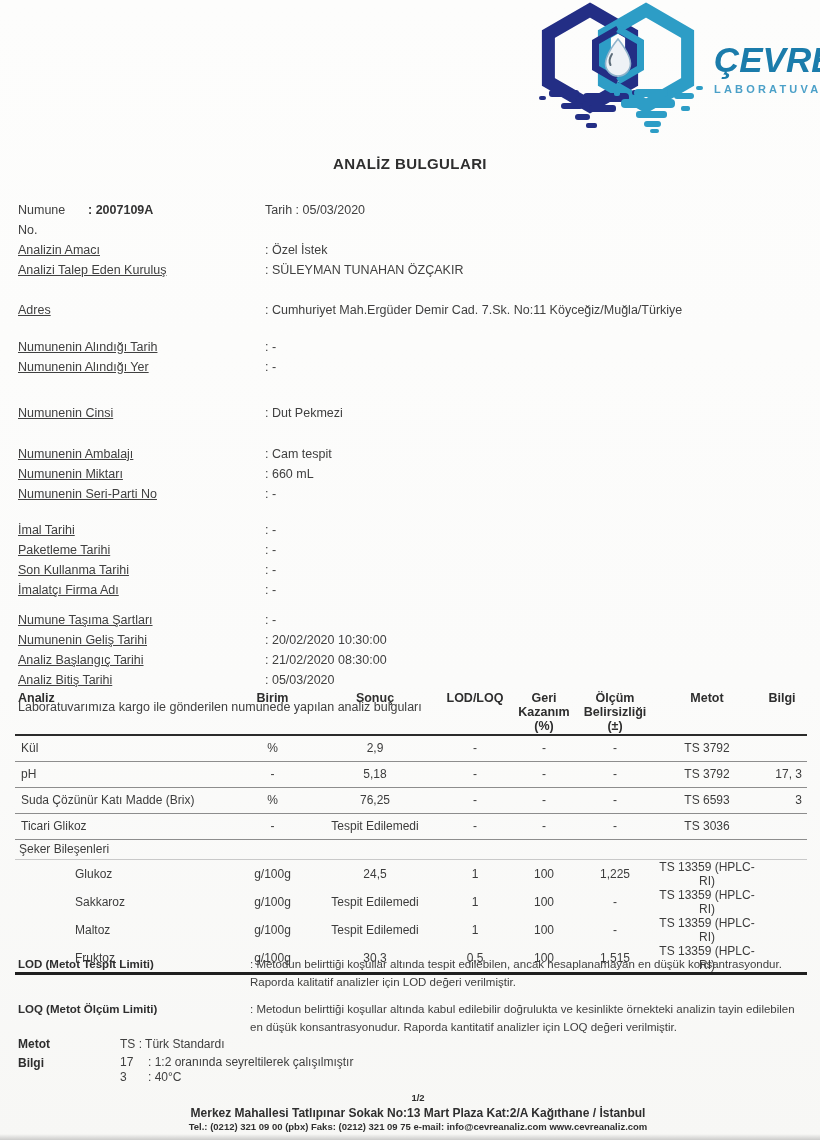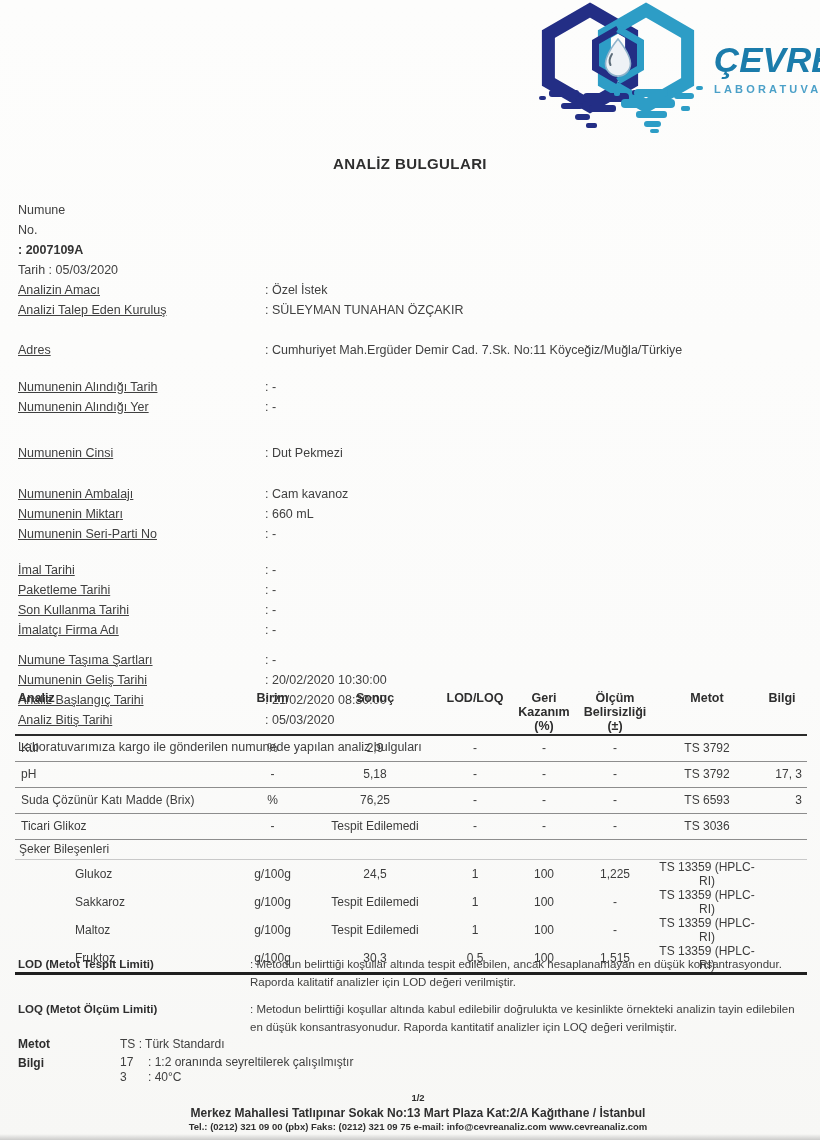--- a/index.html
+++ b/index.html
@@ -35,21 +35,21 @@
     position:absolute;top:155px;left:0;width:100%;
     text-align:center;font-size:15px;font-weight:bold;color:#2e2e2e;
     letter-spacing:.4px;
   }
 
   
   .fields{position:absolute;top:200px;left:18px;right:12px;font-size:12.5px;}
   .field-row{display:flex;line-height:20px;}
   .field-label{width:247px;flex:none;text-decoration:underline;}
   .field-value{flex:1;}
-  .sample-row{display:flex;line-height:20px;flex-direction:column;}
+  .sample-row{display:flex;line-height:20px;}
   .no-label{width:70px;flex:none;}
   .no-value{width:177px;flex:none;font-weight:bold;color:#333;}
   .g-adres{margin-top:20px;}
   .g-alindigi{margin-top:17px;}
   .g-cinsi{margin-top:26px;}
   .g-ambalaj{margin-top:21px;}
   .g-imal{margin-top:16px;}
   .g-tasima{margin-top:10px;}
   .intro-note{margin-top:7px;line-height:20px;}
 
@@ -181,21 +181,21 @@
     <div class="g-cinsi">
       <div class="field-row">
         <span class="field-label">Numunenin Cinsi</span>
         <span class="field-value">: Dut Pekmezi</span>
       </div>
     </div>
 
     <div class="g-ambalaj">
       <div class="field-row">
         <span class="field-label">Numunenin Ambalajı</span>
-        <span class="field-value">: Cam kavanoz</span>
+        <span class="field-value">: Cam tespit</span>
       </div>
       <div class="field-row">
         <span class="field-label">Numunenin Miktarı</span>
         <span class="field-value">: 660 mL</span>
       </div>
       <div class="field-row">
         <span class="field-label">Numunenin Seri-Parti No</span>
         <span class="field-value">: -</span>
       </div>
     </div>

